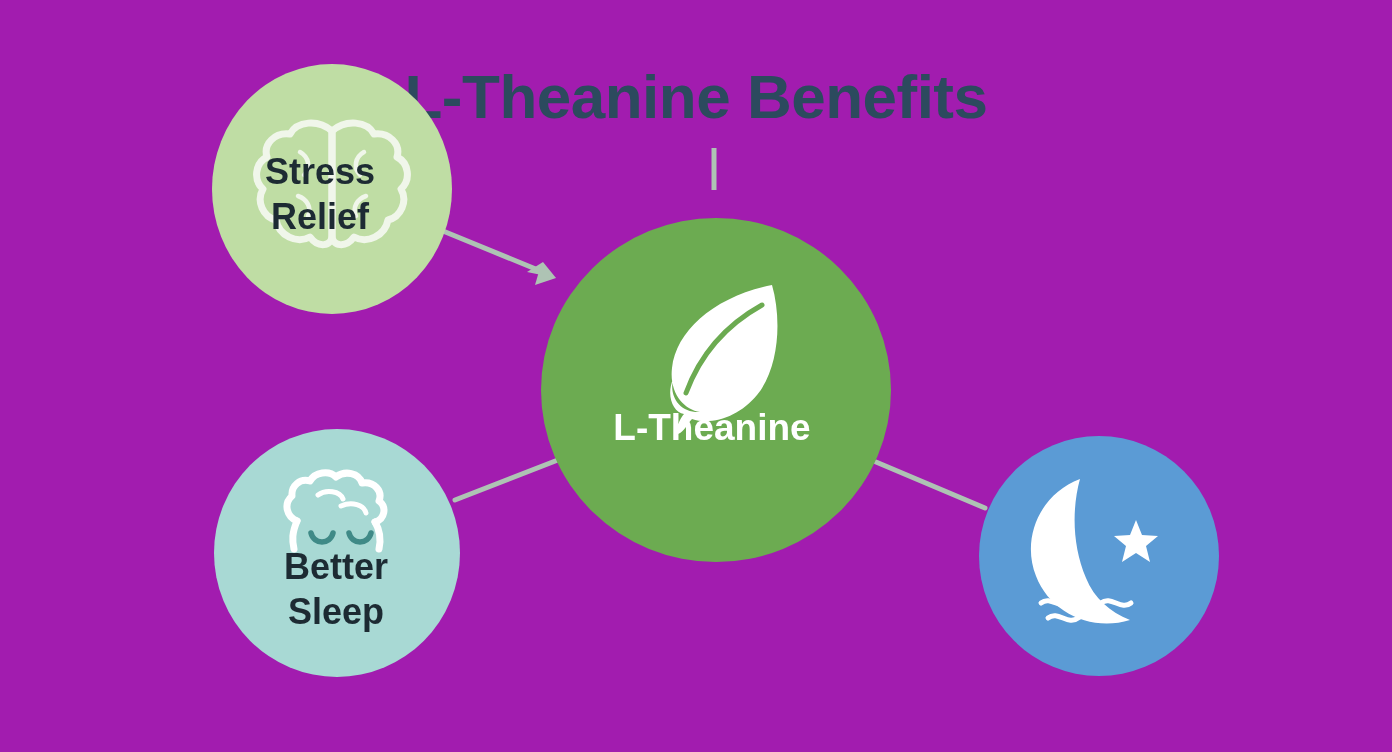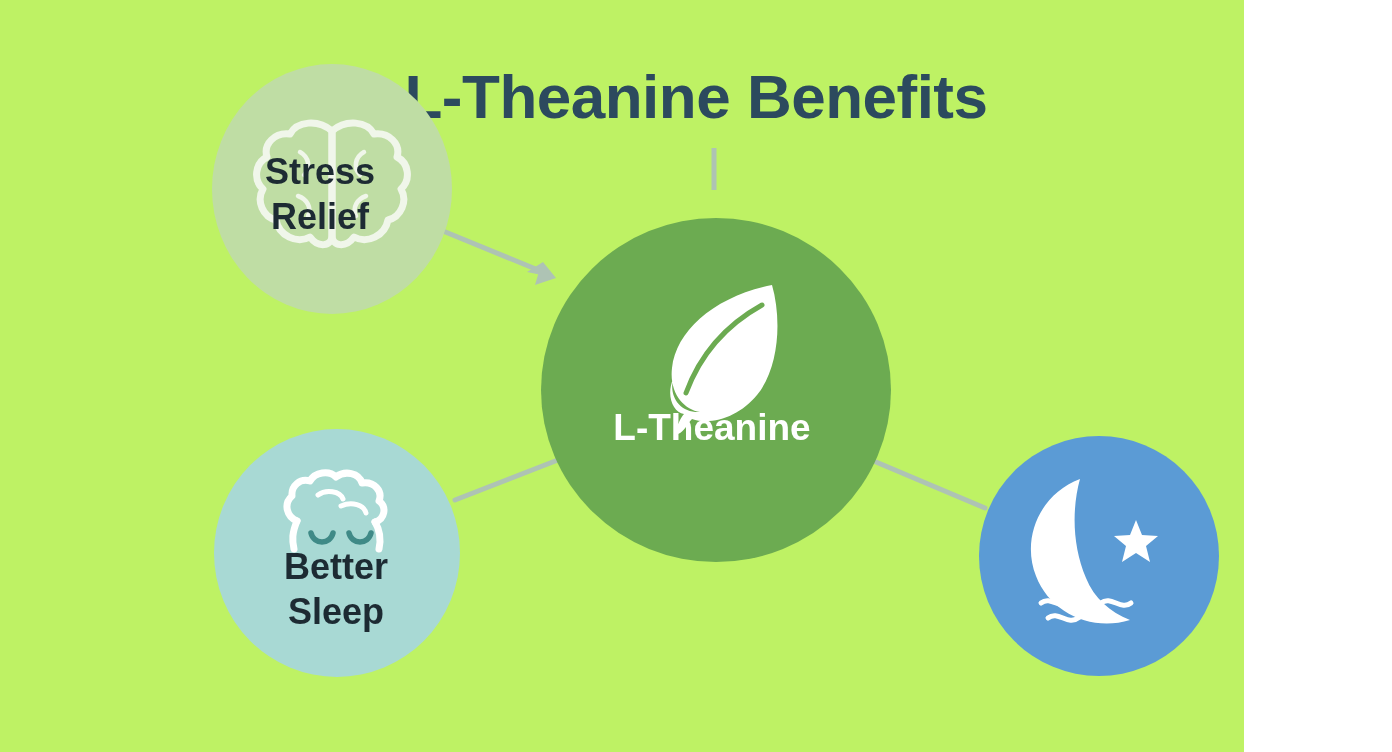--- a/index.html
+++ b/index.html
@@ -5,23 +5,23 @@
   html, body {
     margin: 0;
     padding: 0;
     background: #ffffff;
   }
   body {
     font-family: "Liberation Sans", sans-serif;
   }
   #canvas {
     position: relative;
-    width: 1244px;
+    width: 1392px;
     height: 752px;
-    background: #bef264;
+    background: #a21caf;
     overflow: hidden;
   }
   #diagram-svg {
     position: absolute;
     left: 0;
     top: 0;
     width: 1392px;
     height: 752px;
   }
   .title-text {

